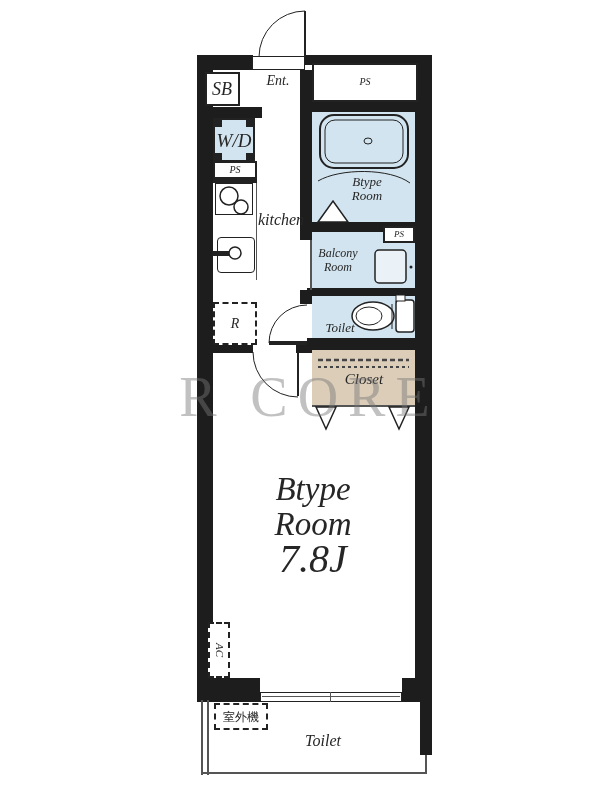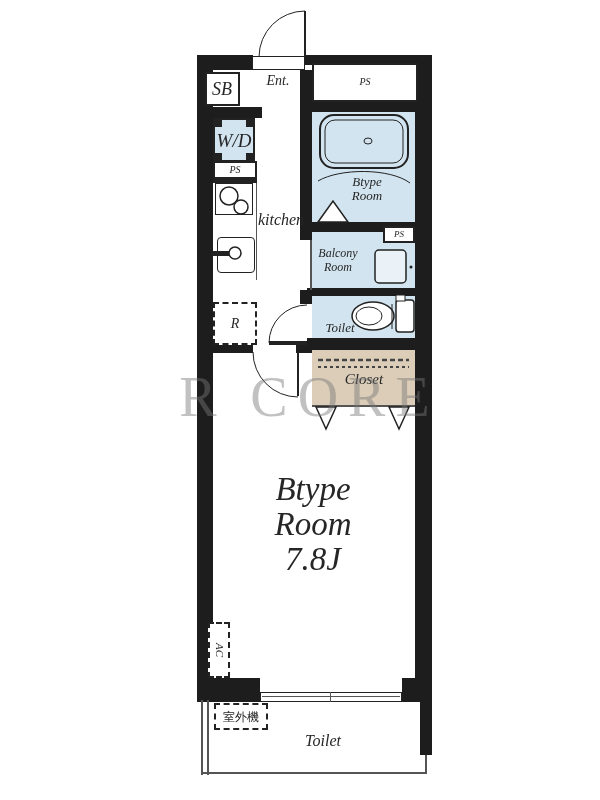--- a/index.html
+++ b/index.html
@@ -127,21 +127,21 @@
   <div class="lbl" style="left:367px;top:181px;font-size:13px;">Btype</div>
   <div class="lbl" style="left:367px;top:195px;font-size:13px;">Room</div>
   <div class="lbl" style="left:338px;top:253px;font-size:12px;">Balcony</div>
   <div class="lbl" style="left:338px;top:267px;font-size:12px;">Room</div>
   <div class="lbl" style="left:399px;top:234px;font-size:9px;">PS</div>
   <div class="lbl" style="left:340px;top:327px;font-size:13px;">Toilet</div>
   <div class="lbl" style="left:364px;top:379px;font-size:15px;">Closet</div>
   <div class="lbl" style="left:235px;top:324px;font-size:14px;">R</div>
   <div class="lbl" style="left:313px;top:489px;font-size:33px;">Btype</div>
   <div class="lbl" style="left:313px;top:524px;font-size:33px;">Room</div>
-  <div class="lbl" style="left:313px;top:559px;font-size:33px;">7.8J</div>
+  <div class="lbl" style="left:313px;top:559px;font-size:40px;">7.8J</div>
   <div class="lbl" style="left:219px;top:650px;font-size:11px;transform:translate(-50%,-50%) rotate(90deg);">AC</div>
   <div class="lbl" style="left:241px;top:717px;font-size:12px;font-style:normal;">室外機</div>
   <div class="lbl" style="left:323px;top:741px;font-size:16px;">Toilet</div>
 
   <div id="watermark">
     <span class="wm" style="left:203px;top:397px;">R</span>
     <span class="wm" style="left:345px;top:397px;">CORE</span>
   </div>
 
 </div>

